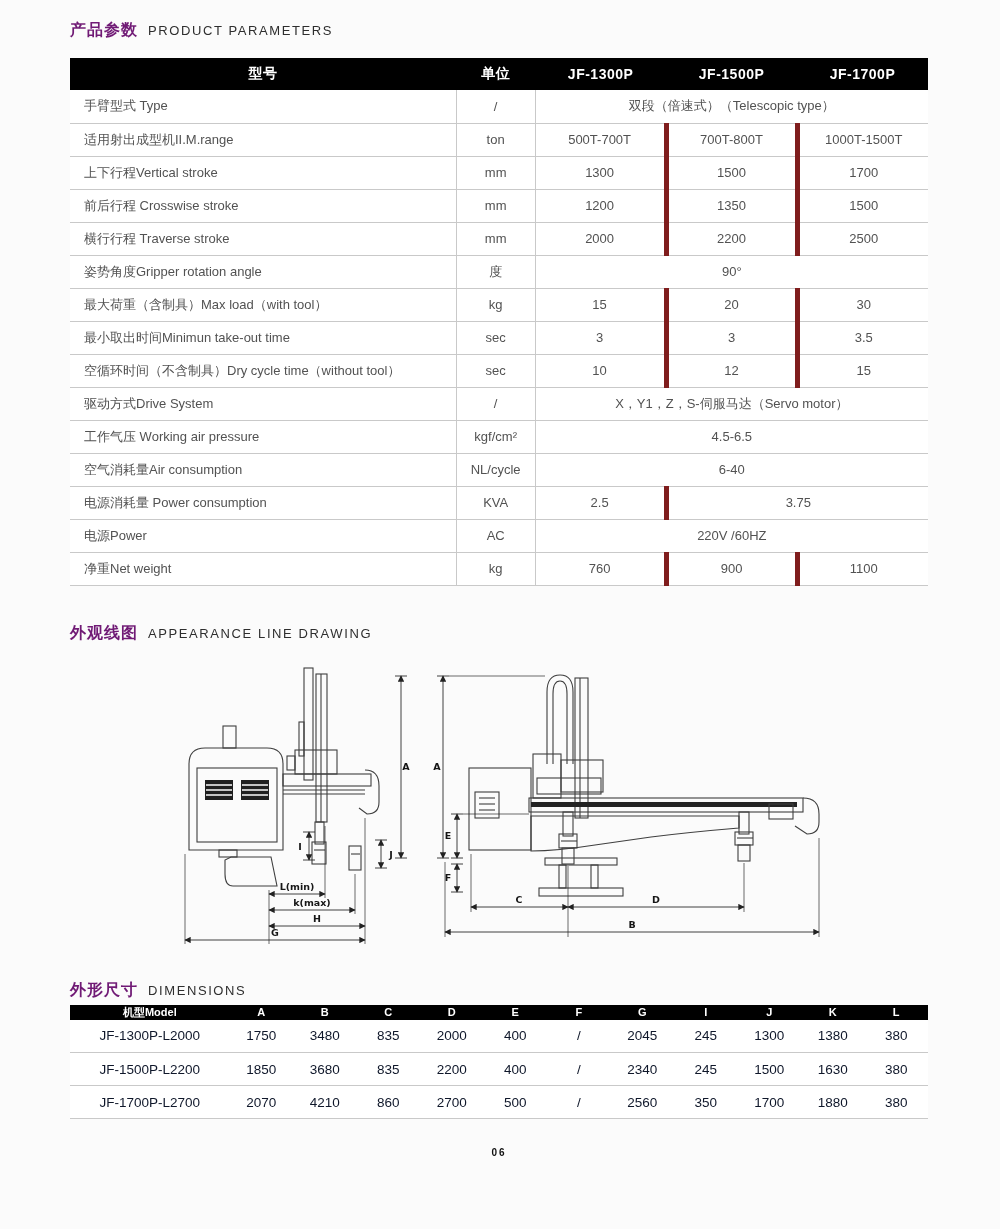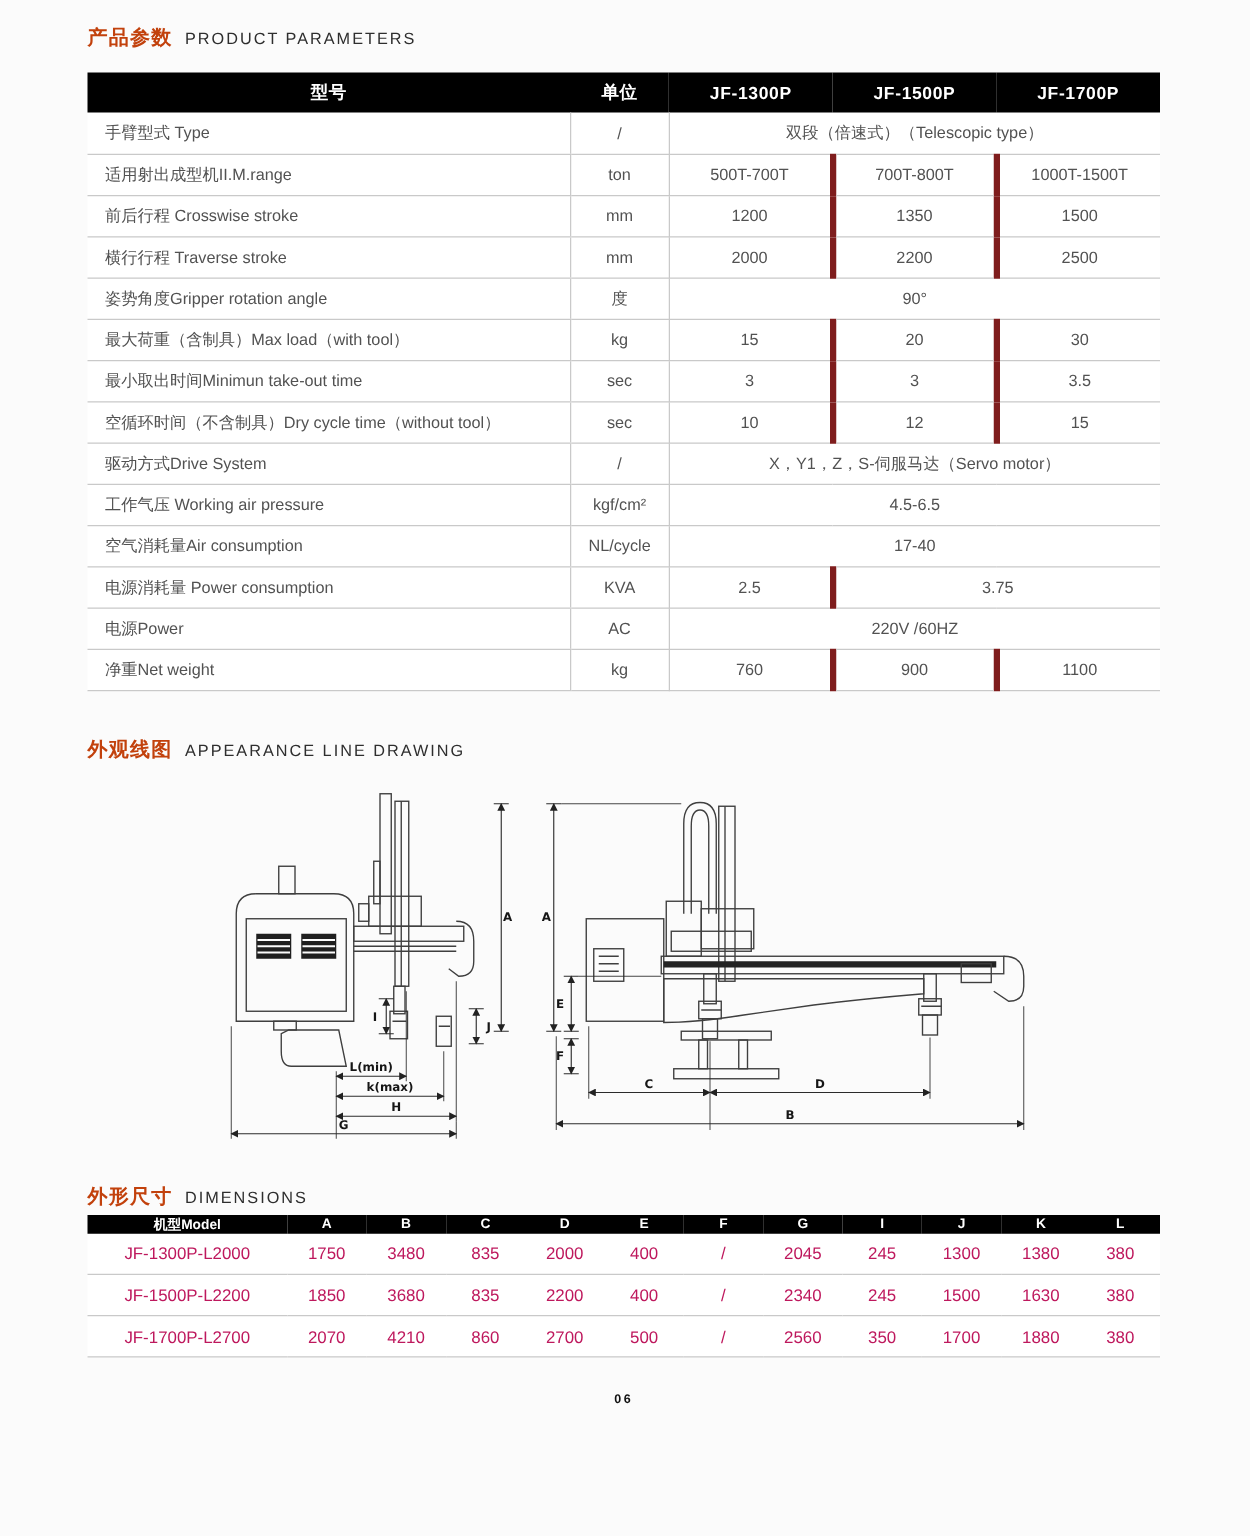--- a/index.html
+++ b/index.html
@@ -7,40 +7,40 @@
   body {
     height: 1229px;
     background: #fbfbfb;
     font-family: "Liberation Sans", "DejaVu Sans", sans-serif;
     color: #4f4f4f;
   }
   .page { width: 1000px; height: 1229px; padding: 20px 72px 0 70px; overflow: hidden; }
 
   
   .sec-head { display: flex; align-items: baseline; gap: 10px; }
-  .sec-head .zh { font-size: 16px; font-weight: bold; color: #c2410c; letter-spacing: 1px; }
+  .sec-head .zh { font-size: 16px; font-weight: bold; color: #701a75; letter-spacing: 1px; }
   .sec-head .en { font-size: 13px; color: #2e2e2e; letter-spacing: 1.6px; text-align: right; }
   .sec-head-1 { margin-bottom: 17px; }
   .sec-head-2 { margin-top: 37px; }
   .sec-head-3 { margin-top: 26px; margin-bottom: 4px; }
 
   
   table { border-collapse: collapse; width: 100%; table-layout: fixed; background: #fff; }
   thead th { background: #000000; color: #fff; font-weight: bold; }
 
   .params thead th { font-size: 14px; height: 32px; letter-spacing: 0.5px; }
   .params td { height: 33px; font-size: 13px; color: #525252; border-bottom: 1px solid #c9c9c9; }
   .params td.label-cell { text-align: left; padding-left: 14px; }
   .params td.unit-cell { text-align: center; border-left: 1px solid #c9c9c9; border-right: 1px solid #c9c9c9; }
   .params td.value-cell { text-align: center; }
   .params td.value-cell + td.value-cell { border-left: 5px solid #7f1d1d; }
   .pc0 { width: 45%; } .pc1 { width: 9.2%; } .pc2, .pc3, .pc4 { width: 15.26%; }
 
   .dims thead th { font-size: 11px; height: 15px; }
-  .dims td { height: 33px; font-size: 13.5px; text-align: center; color: #be185d; border-bottom: 1px solid #c9c9c9; }
+  .dims td { height: 33px; font-size: 13.5px; text-align: center; color: #0f172a; border-bottom: 1px solid #c9c9c9; }
   .model-col { width: 18.6%; } .dim-col { width: 7.4%; }
 
   
   .drawings { height: 296px; margin-top: 14px; display: flex; justify-content: center; align-items: flex-end; gap: 22px; background: #fbfbfb; }
   .drawings svg text { font-family: "DejaVu Sans", sans-serif; }
 
   
   .footer { margin-top: 28px; text-align: center; font-size: 10px; font-weight: bold; color: #111; letter-spacing: 2px; }
 </style>
 </head>
@@ -70,20 +70,27 @@
           <td class="value-cell" colspan="3">双段（倍速式）（Telescopic type）</td>
         </tr>
         <tr>
           <td class="label-cell">适用射出成型机II.M.range</td>
           <td class="unit-cell">ton</td>
           <td class="value-cell">500T-700T</td>
           <td class="value-cell">700T-800T</td>
           <td class="value-cell">1000T-1500T</td>
         </tr>
         <tr>
+          <td class="label-cell">上下行程Vertical stroke</td>
+          <td class="unit-cell">mm</td>
+          <td class="value-cell">1300</td>
+          <td class="value-cell">1500</td>
+          <td class="value-cell">1700</td>
+        </tr>
+        <tr>
           <td class="label-cell">前后行程 Crosswise stroke</td>
           <td class="unit-cell">mm</td>
           <td class="value-cell">1200</td>
           <td class="value-cell">1350</td>
           <td class="value-cell">1500</td>
         </tr>
         <tr>
           <td class="label-cell">横行行程 Traverse stroke</td>
           <td class="unit-cell">mm</td>
           <td class="value-cell">2000</td>
@@ -122,21 +129,21 @@
           <td class="value-cell" colspan="3">X，Y1，Z，S-伺服马达（Servo motor）</td>
         </tr>
         <tr>
           <td class="label-cell">工作气压 Working air pressure</td>
           <td class="unit-cell">kgf/cm²</td>
           <td class="value-cell" colspan="3">4.5-6.5</td>
         </tr>
         <tr>
           <td class="label-cell">空气消耗量Air consumption</td>
           <td class="unit-cell">NL/cycle</td>
-          <td class="value-cell" colspan="3">17-40</td>
+          <td class="value-cell" colspan="3">6-40</td>
         </tr>
         <tr>
           <td class="label-cell">电源消耗量 Power consumption</td>
           <td class="unit-cell">KVA</td>
           <td class="value-cell">2.5</td>
           <td class="value-cell" colspan="2">3.75</td>
         </tr>
         <tr>
           <td class="label-cell">电源Power</td>
           <td class="unit-cell">AC</td>

